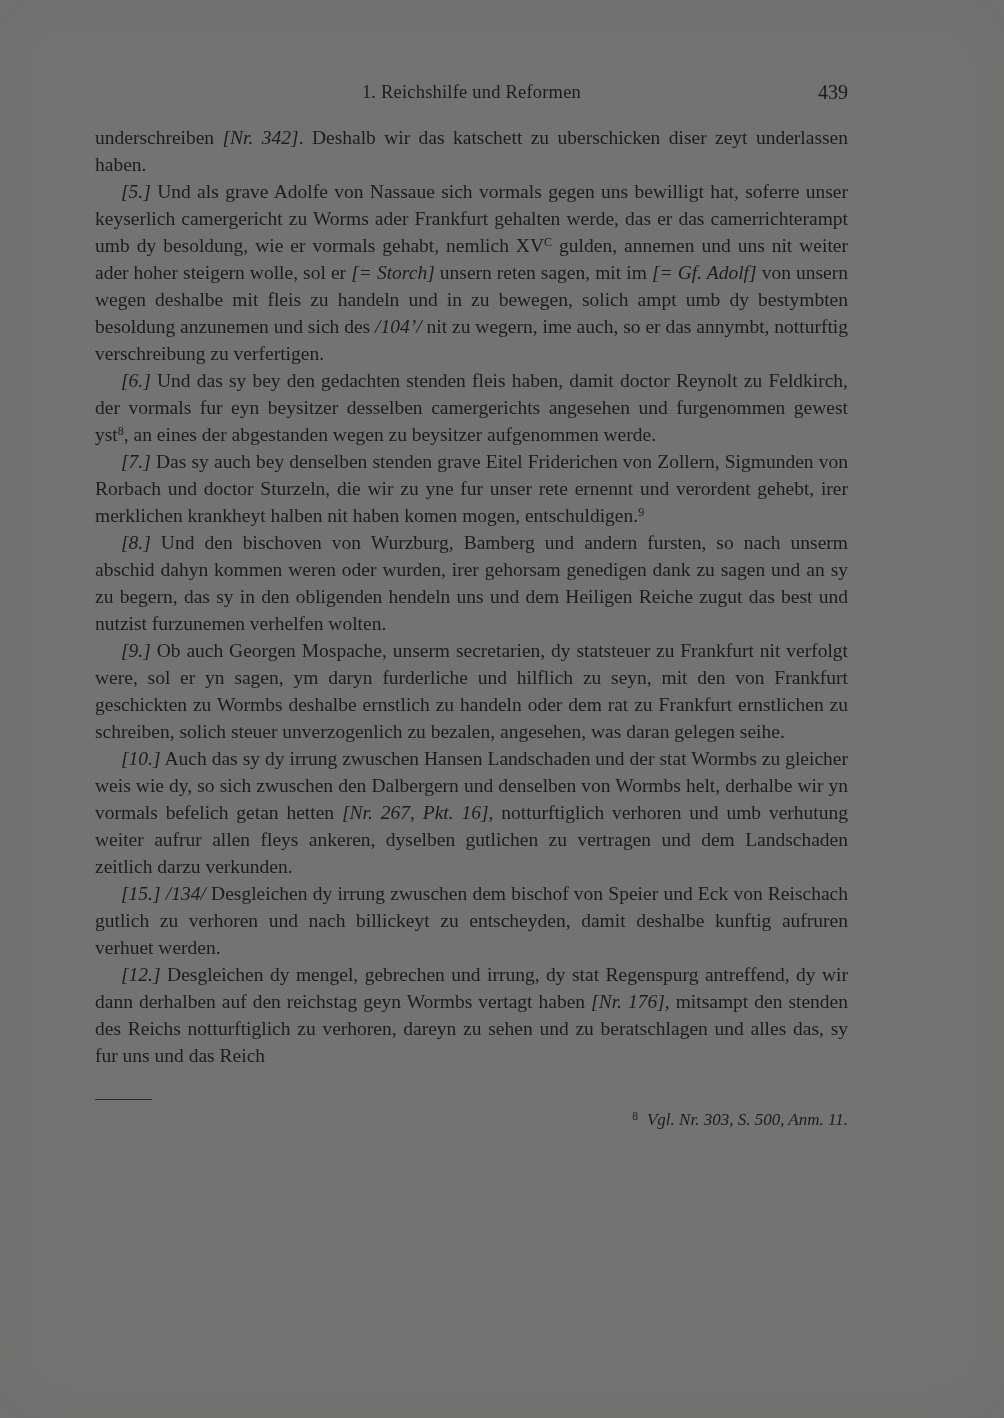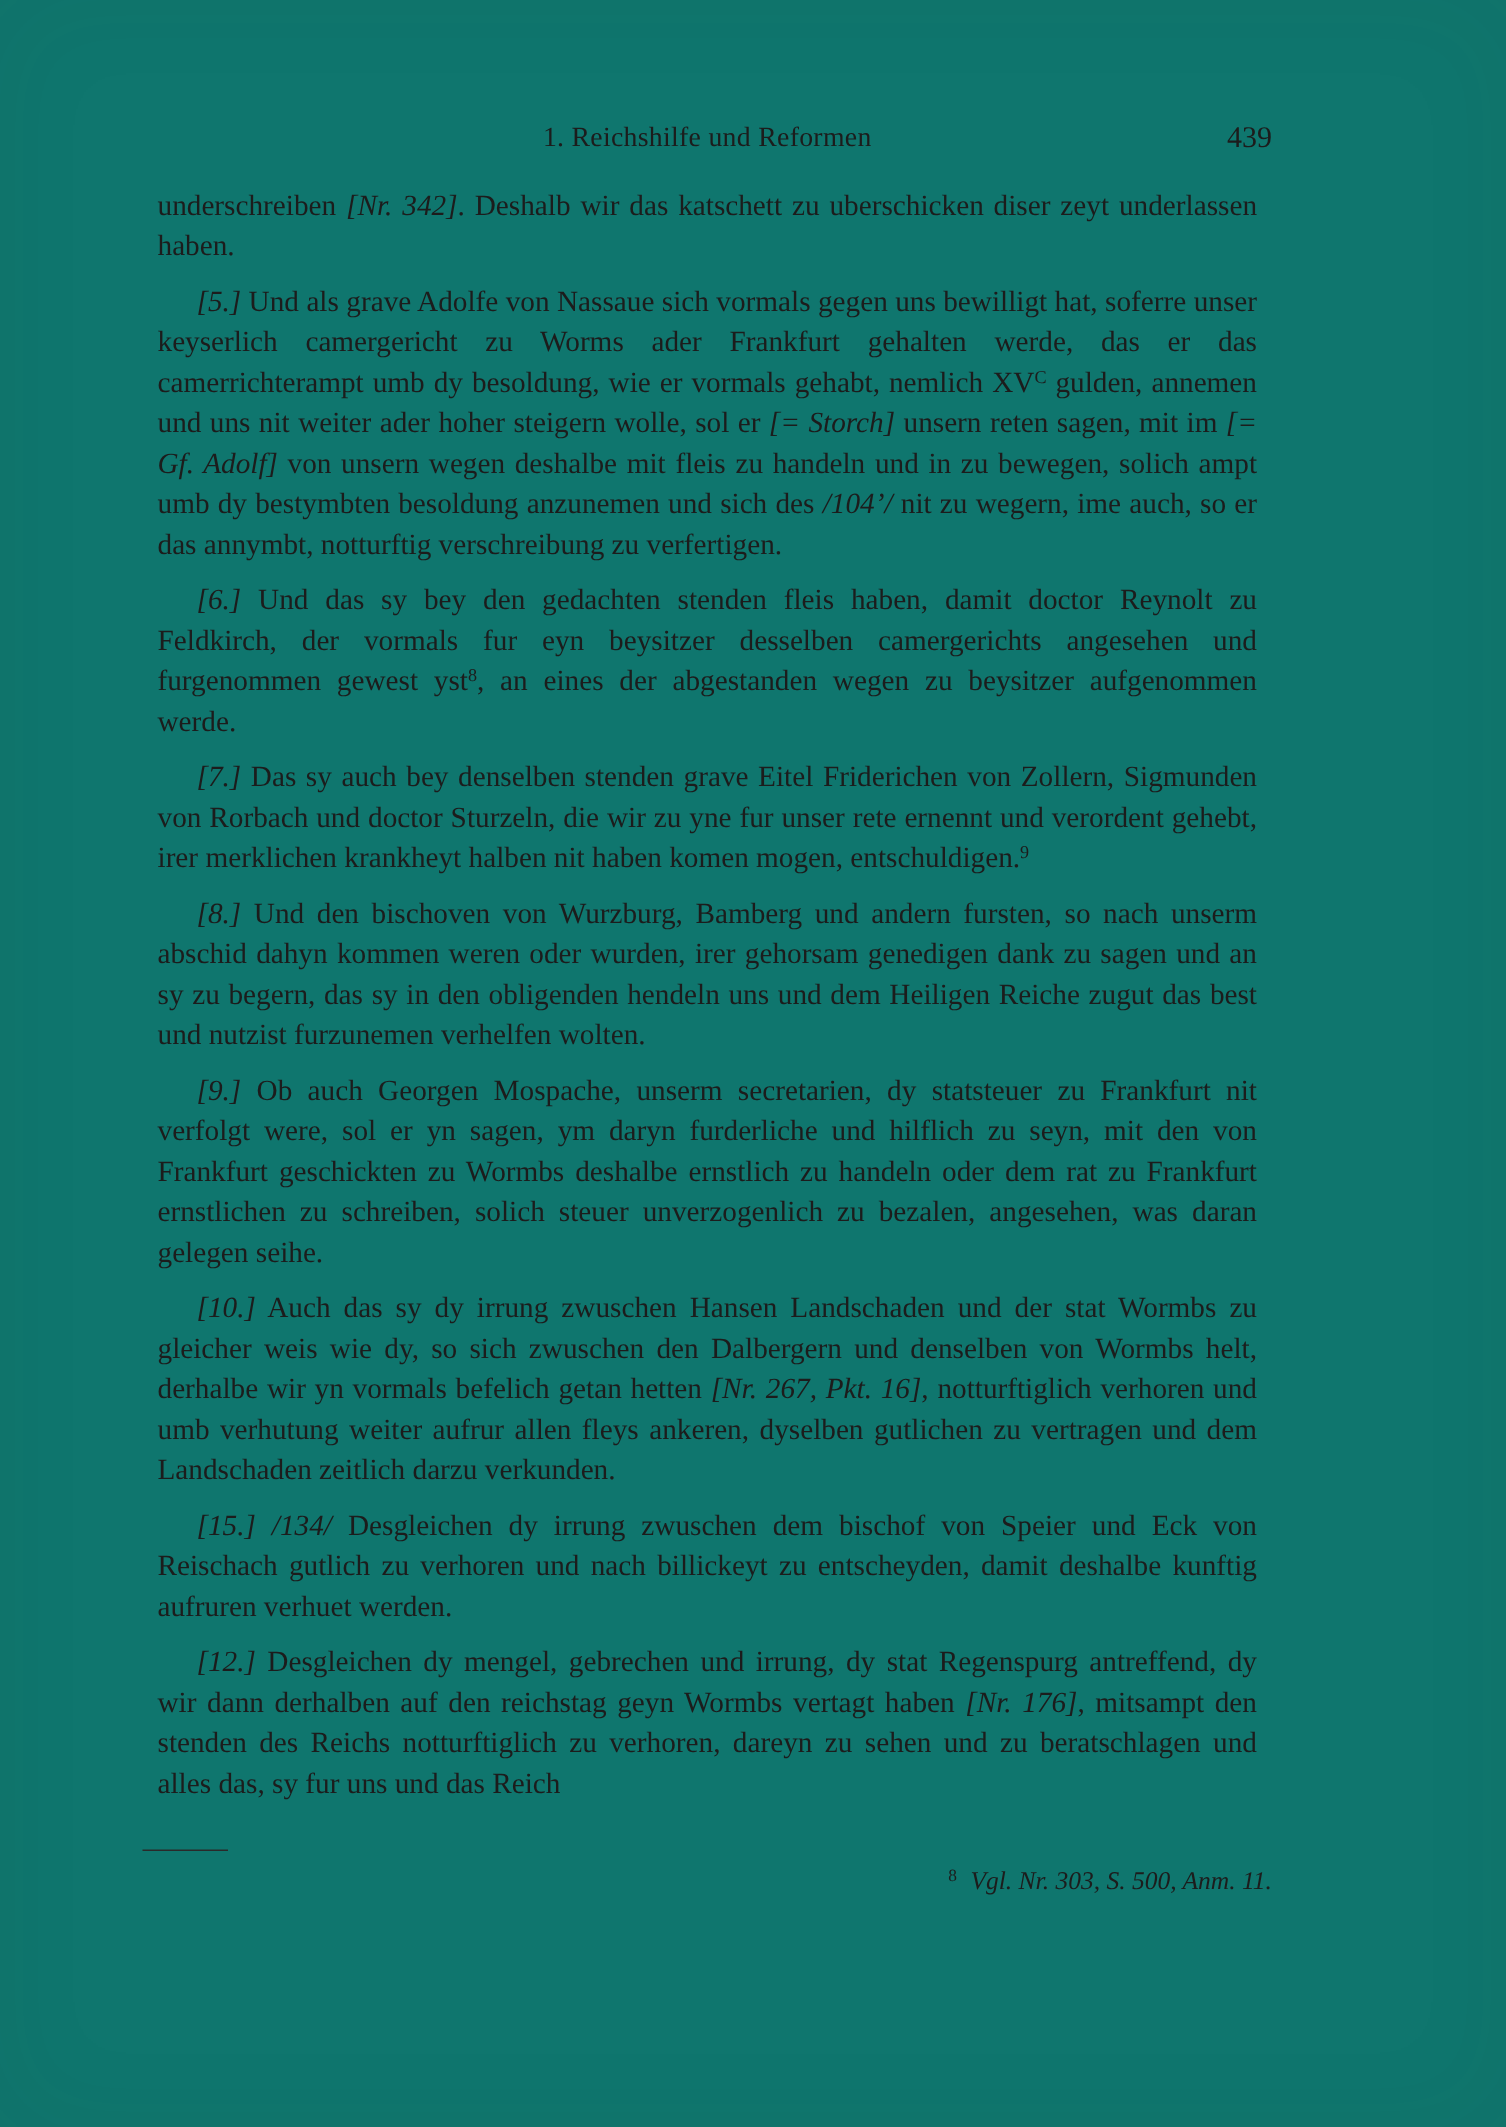--- a/index.html
+++ b/index.html
@@ -5,21 +5,21 @@
   html, body {
     margin: 0;
     padding: 0;
     background: #e9e7e2;
   }
   .page {
     position: relative;
     width: 1004px;
     height: 1418px;
     margin: 0 auto;
-    background: #0f766e;
+    background: #737373;
     box-shadow: inset 0 0 70px rgba(60,55,45,0.05);
     box-sizing: border-box;
     padding: 78px 156px 0 95px;
     color: #1c1c1c;
     font-family: "Liberation Serif", "DejaVu Serif", serif;
   }
   .page-header {
     position: relative;
     height: 28px;
     margin-bottom: 18px;
@@ -38,21 +38,21 @@
     top: 0;
     font-size: 20px;
   }
   .body-text {
     font-size: 19.5px;
     line-height: 27px;
     text-align: justify;
     hyphens: auto;
     -webkit-hyphens: auto;
   }
-  .para { margin: 10px; }
+  .para { margin: 0; }
   .para.indent { text-indent: 26px; }
   .seg-n { font-style: normal; }
   .seg-i { font-style: italic; }
   .seg-sup {
     font-size: 0.62em;
     position: relative;
     top: -0.5em;
     line-height: 0;
   }
   .footnote-section {

